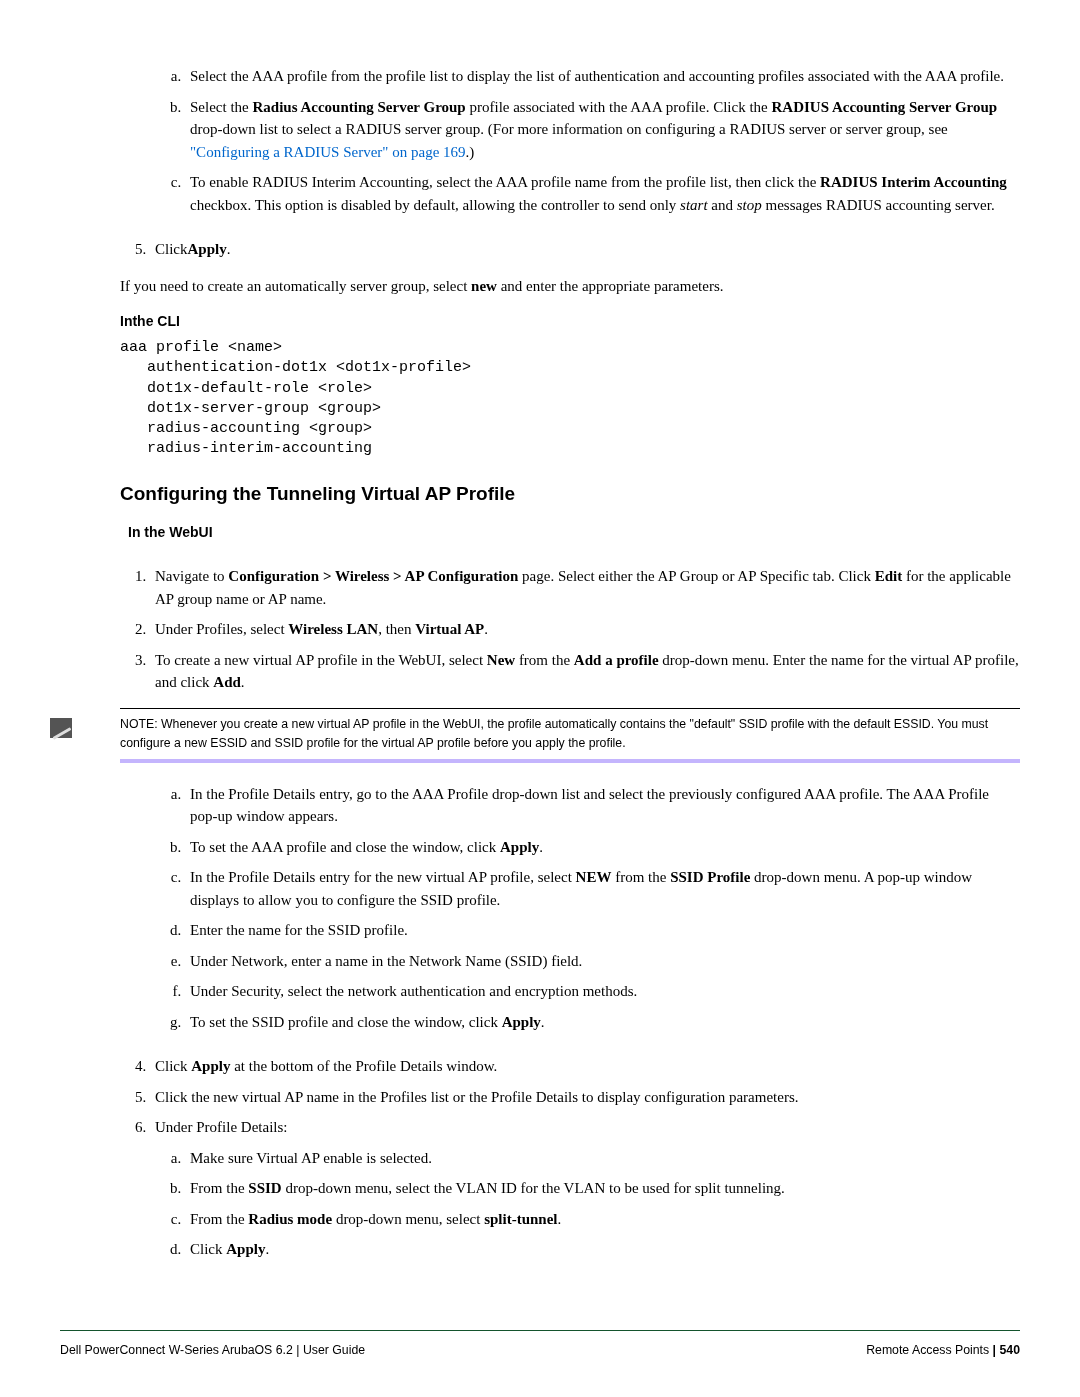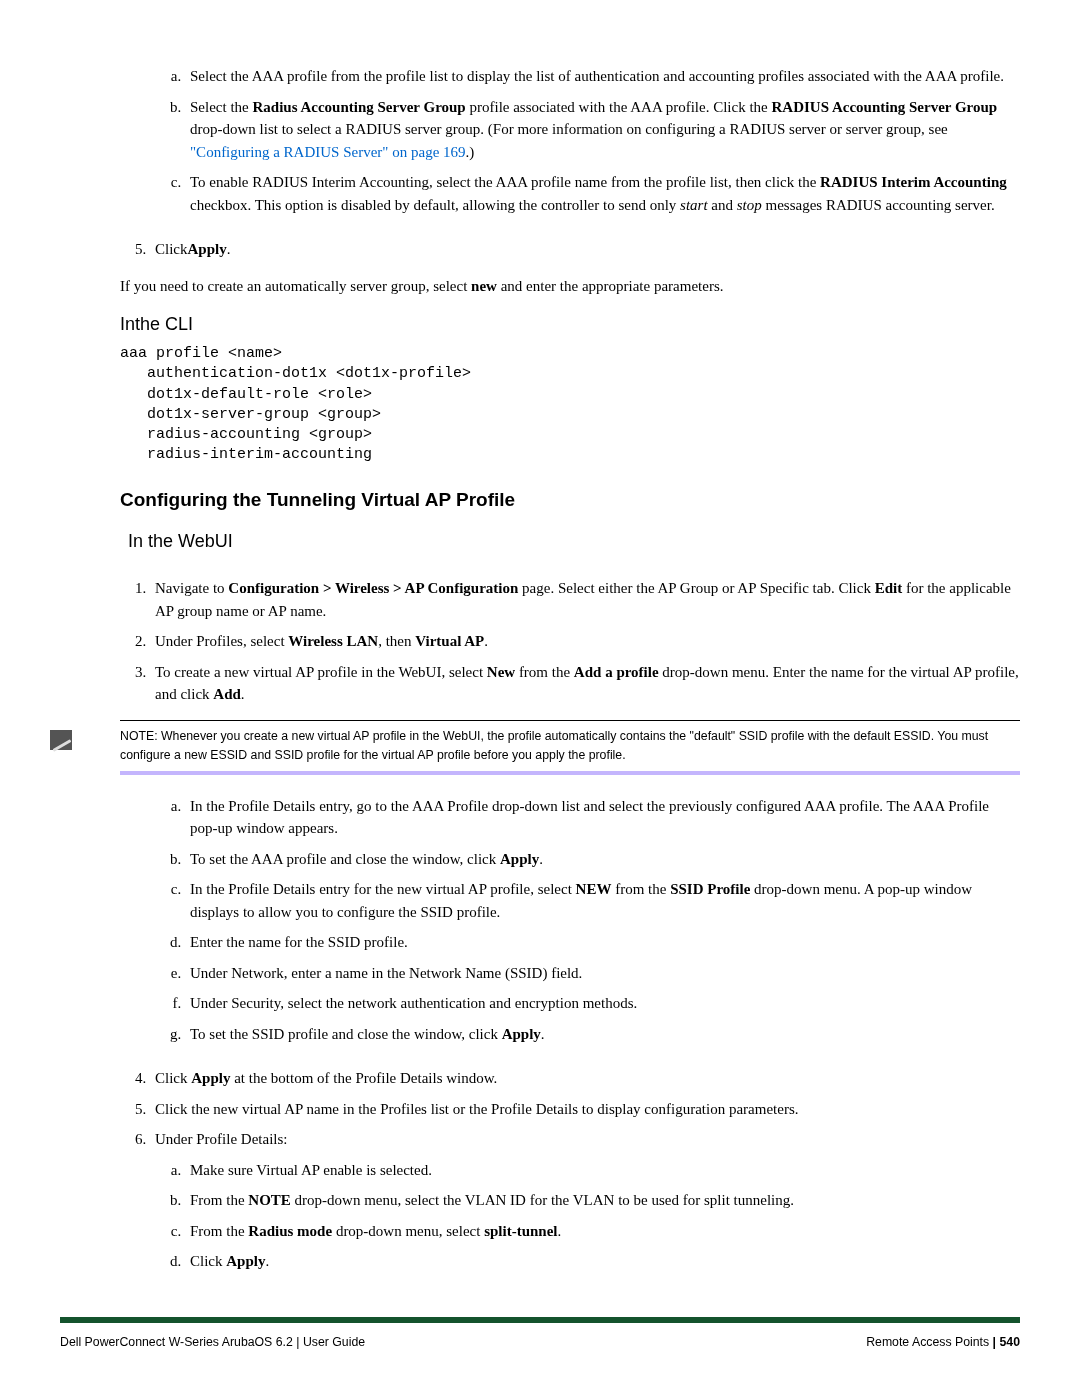--- a/index.html
+++ b/index.html
@@ -15,22 +15,22 @@
       padding: 65px 60px 50px 120px;
     }
     .content { width: 900px; }
     ol.alpha { list-style-type: lower-alpha; padding-left: 65px; margin-bottom: 14px; }
     ol.alpha > li { margin-bottom: 8px; padding-left: 5px; }
     ol.numeric { list-style-type: decimal; padding-left: 30px; margin-bottom: 14px; margin-top: 22px; }
     ol.numeric > li { margin-bottom: 8px; padding-left: 5px; }
     p.para { margin-bottom: 14px; }
     h3 {
       font-family: Arial, Helvetica, sans-serif;
-      font-weight: normal;
-      font-size: 18px;
+      font-weight: bold;
+      font-size: 14px;
       margin-bottom: 6px;
     }
     h2 {
       font-family: Arial, Helvetica, sans-serif;
       font-weight: bold;
       font-size: 19px;
       margin-top: 20px;
       margin-bottom: 14px;
     }
     h3.sub { margin-left: 8px; margin-bottom: 10px; }
@@ -78,24 +78,24 @@
       flex: 1;
       border-top: 1px solid #000;
       border-bottom: 4px solid #c4b5fd;
       padding: 6px 0;
       font-family: Arial, Helvetica, sans-serif;
       font-size: 12.3px;
       line-height: 1.55;
     }
     .footer {
       position: absolute;
-      bottom: 46px;
+      bottom: 38px;
       left: 60px;
       right: 60px;
-      border-top: 6px solid #14532d;
+      border-top: 1px solid #14532d;
       padding-top: 10px;
       display: flex;
       justify-content: space-between;
       font-family: Arial, Helvetica, sans-serif;
       font-size: 12.3px;
     }
     .nb { white-space: nowrap; }
   </style>
 </head>
 <body>
@@ -161,21 +161,21 @@
   </ol>
 
   <ol class="numeric" start="4">
     <li><span>Click </span><span class="bold">Apply</span><span> at the bottom of the Profile Details window.</span></li>
     <li>Click the new virtual AP name in the Profiles list or the Profile Details to display configuration parameters.</li>
     <li>Under Profile Details:</li>
   </ol>
 
   <ol class="alpha" style="margin-top:-6px;">
     <li>Make sure Virtual AP enable is selected.</li>
-    <li><span>From the </span><span class="bold">NOTE</span><span> drop-down menu, select the VLAN ID for the VLAN to be used for split tunneling.</span></li>
+    <li><span>From the </span><span class="bold">SSID</span><span> drop-down menu, select the VLAN ID for the VLAN to be used for split tunneling.</span></li>
     <li><span>From the </span><span class="bold">Radius mode</span><span> drop-down menu, select </span><span class="bold">split-tunnel</span><span>.</span></li>
     <li><span>Click </span><span class="bold">Apply</span><span>.</span></li>
   </ol>
 
 </div>
 
 <div class="footer">
   <div class="nb"><span>Dell PowerConnect W-Series ArubaOS 6.2</span><span>    |   </span><span>User Guide</span></div>
   <div class="nb"><span>Remote Access Points </span><span class="bold"> | </span><span class="bold"> 540</span></div>
 </div>

